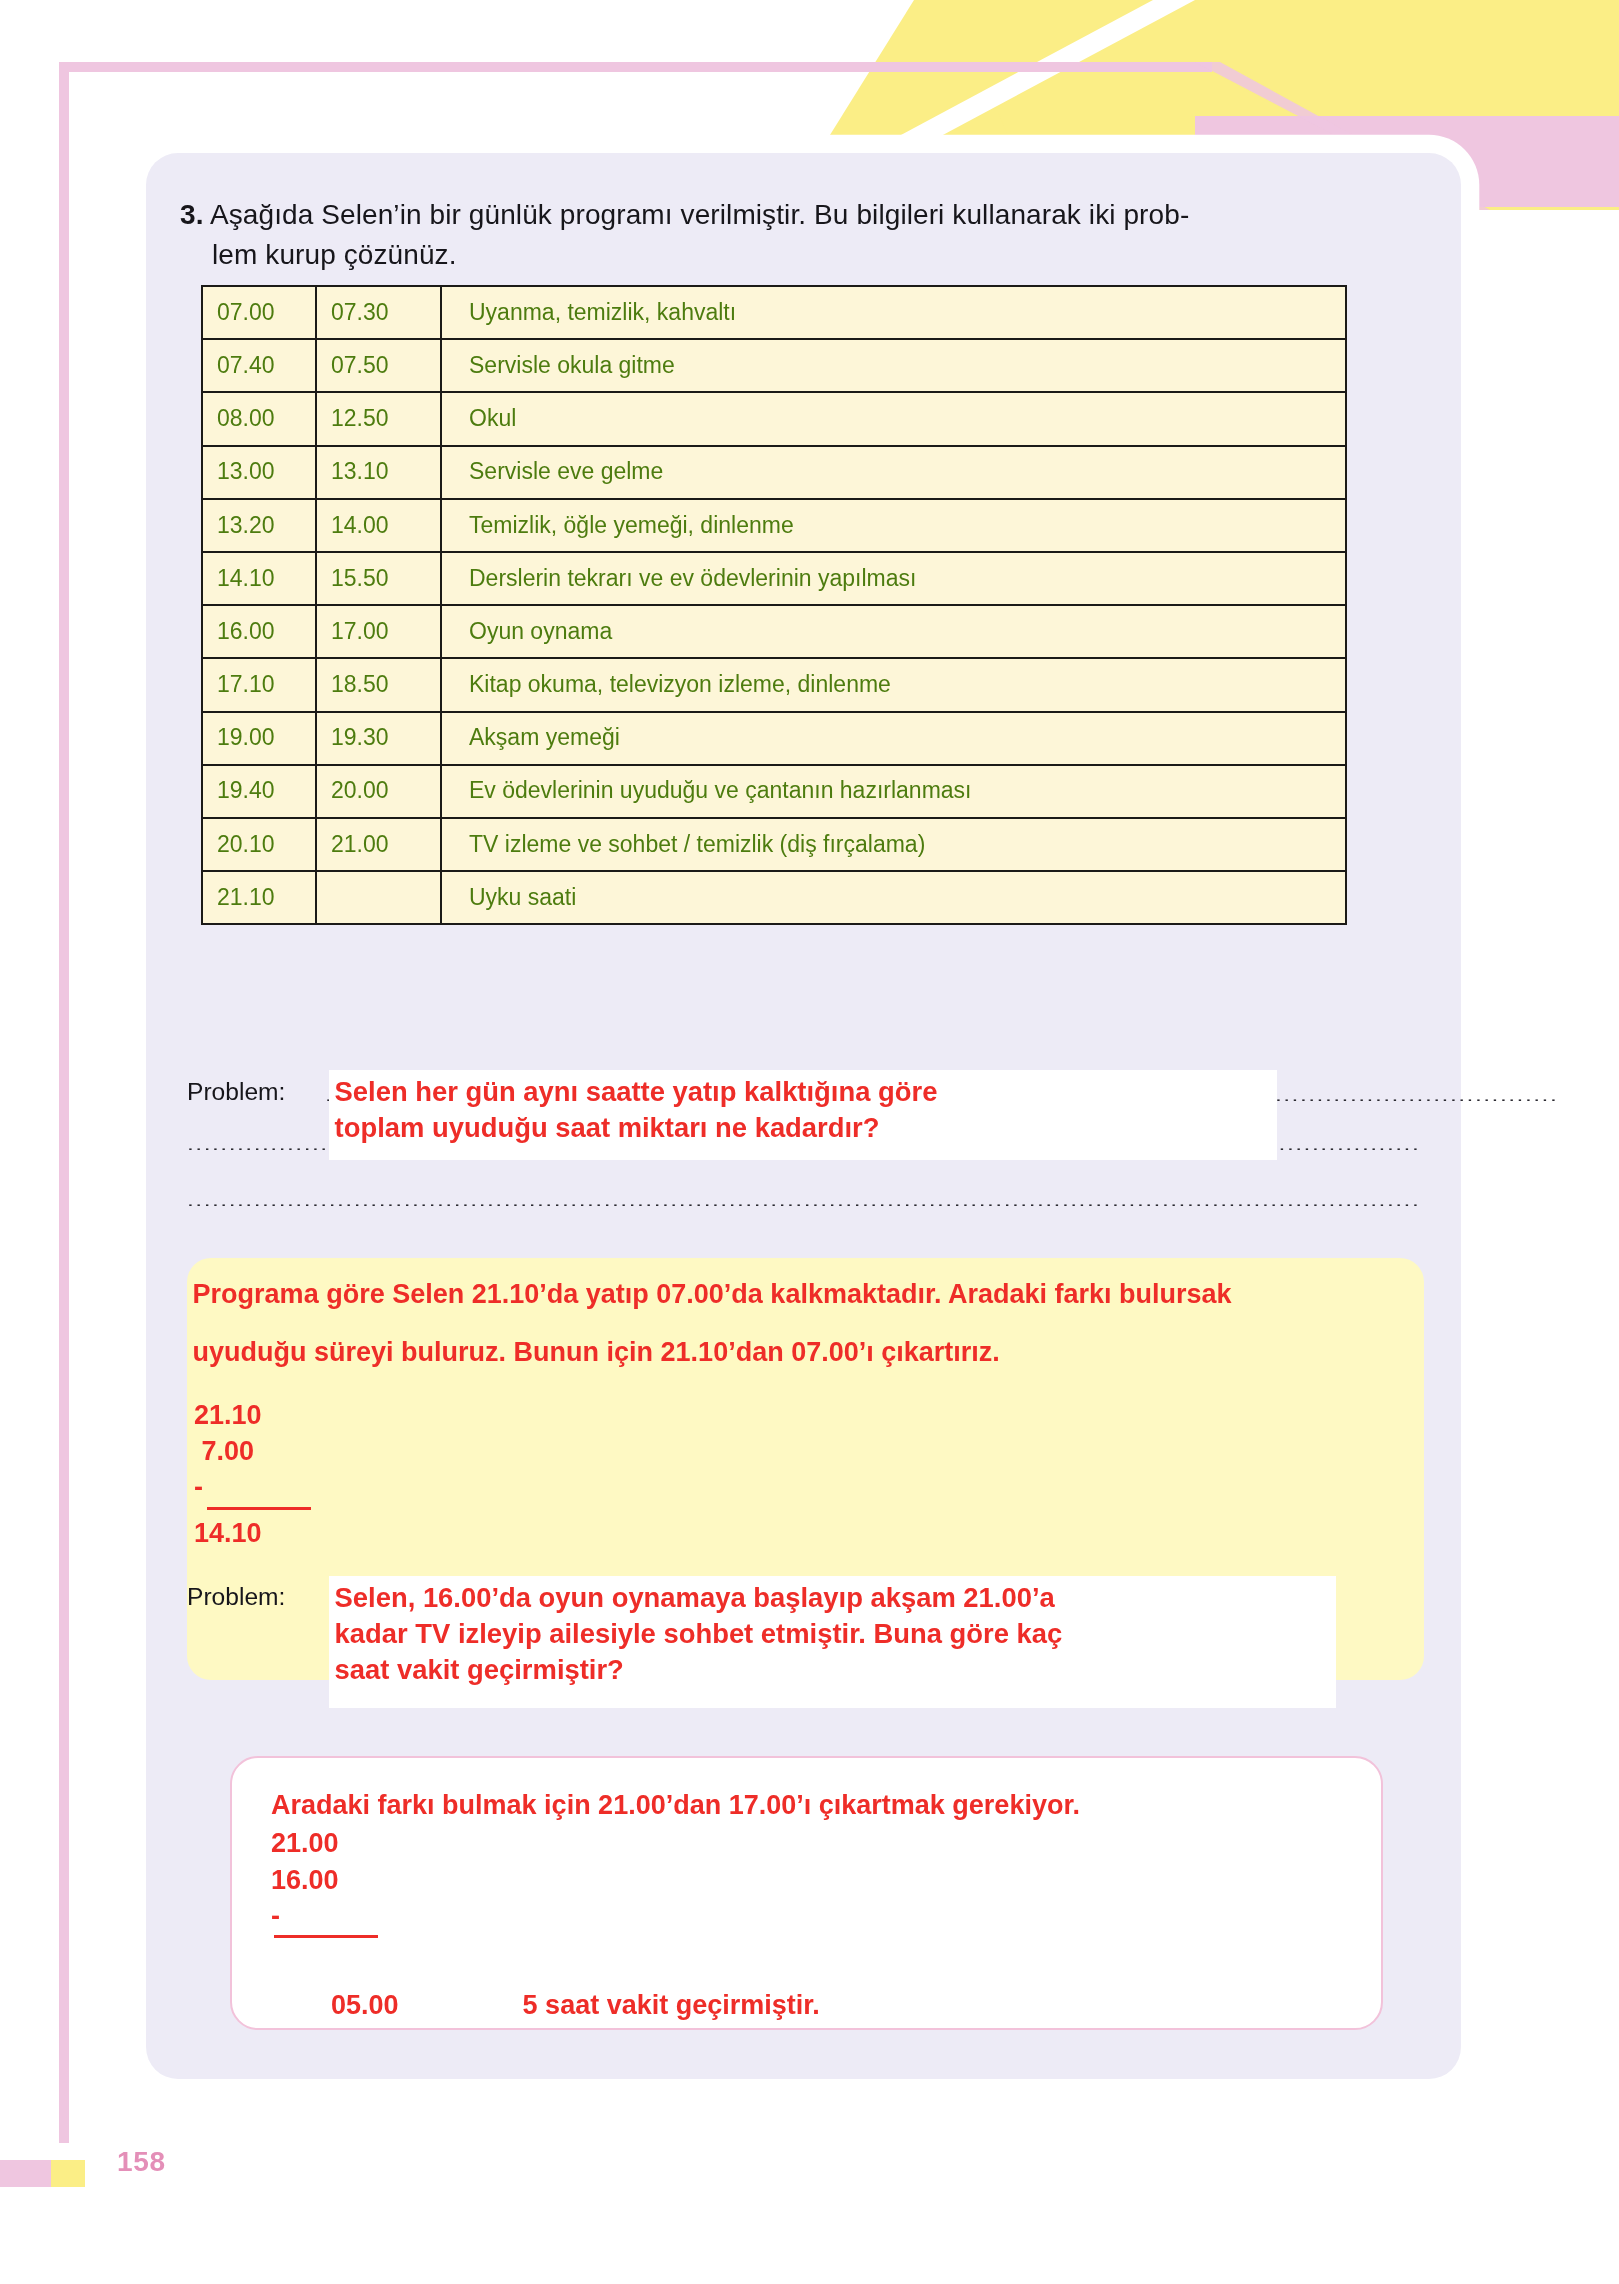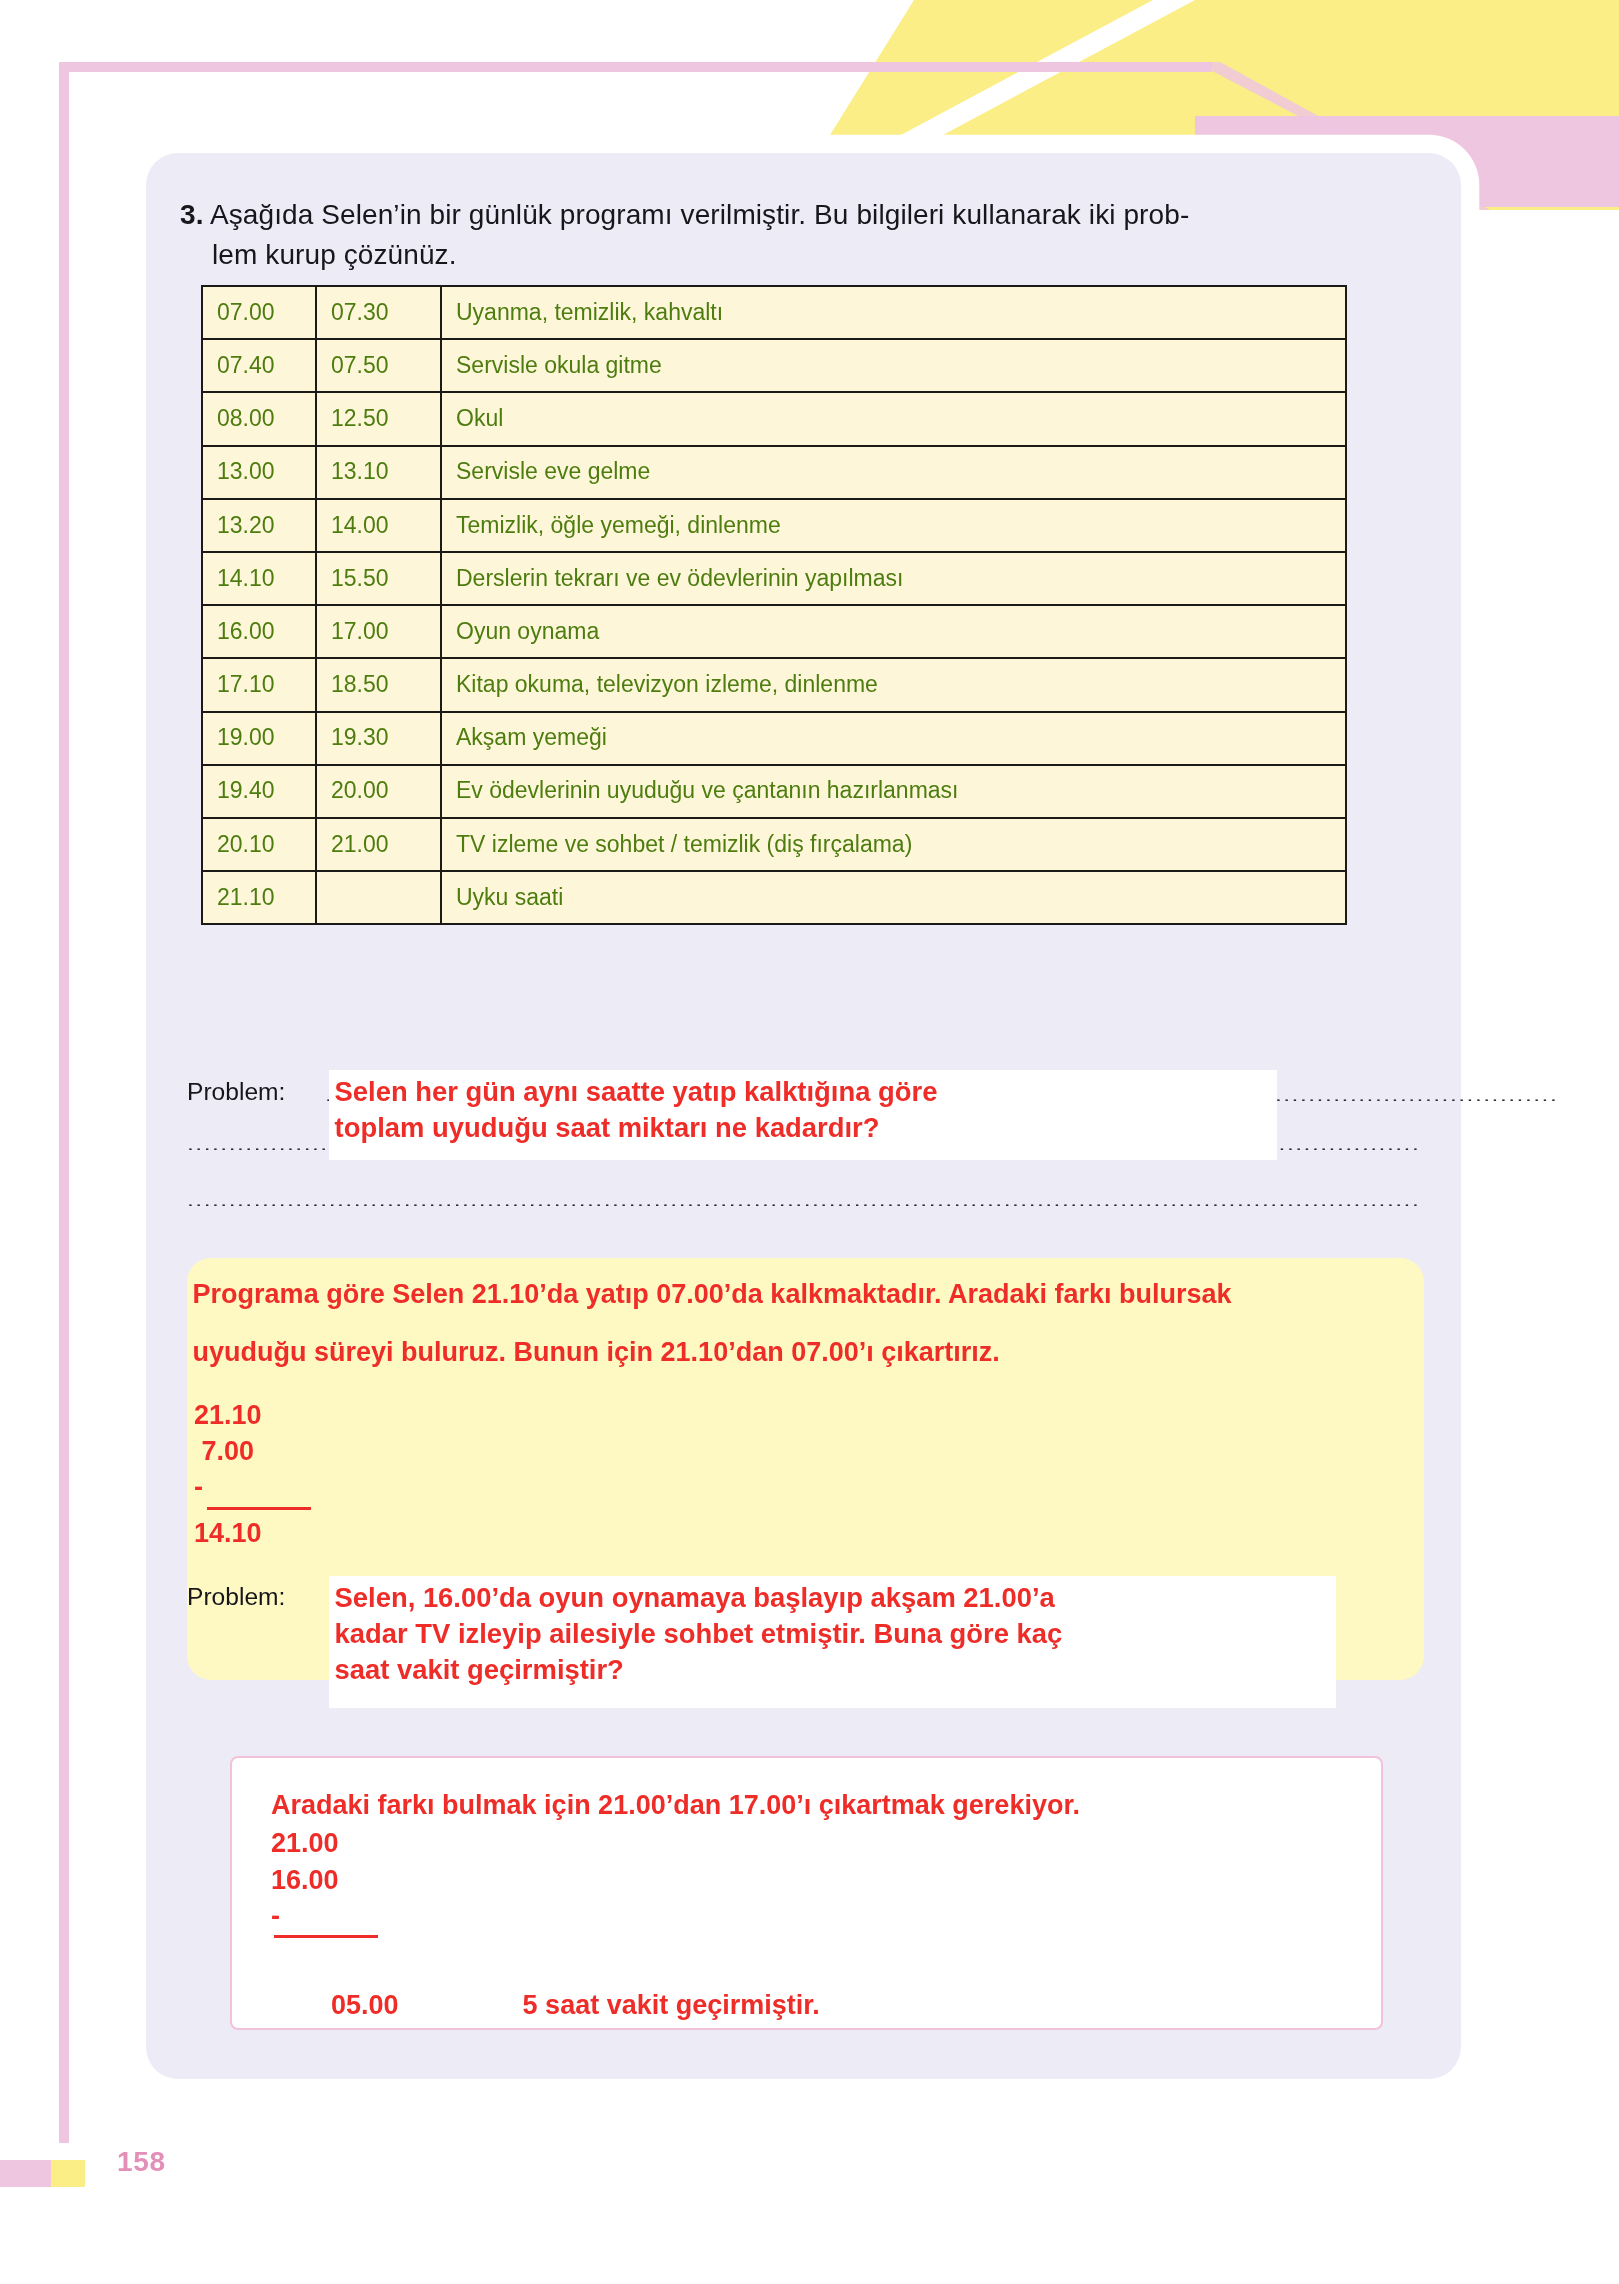--- a/index.html
+++ b/index.html
@@ -79,21 +79,21 @@
   .sched td{
     border:2.1px solid #1b1a17;
     background:#FDF6D8;
     font-size:23px;color:#4d7c0f;
     padding:10.5px 0 11.2px 14px;
     height:29.5px;vertical-align:middle;
     white-space:nowrap;
   }
   .sched td.c1{width:98px;}
   .sched td.c2{width:109px;}
-  .sched td.c3{padding-left:14px;}
+  .sched td.c3{padding-left:27px;}
 
   
   .problem-block{position:absolute;left:41px;width:1237px;}
 
   .plabel{
     position:absolute;left:0;top:0;
     font-size:24.6px;color:#17161b;white-space:nowrap;
   }
   .dotrow{
     position:absolute;left:0;width:1234px;height:21px;
@@ -120,21 +120,21 @@
   .calc{color:#EE2D28;font-weight:bold;font-size:27px;line-height:1.34;}
   .calc .ln{display:block;white-space:pre;}
   .calc .rule{
     display:block;width:104px;height:2.8px;background:#EE2D28;
     margin:1.4px 0 5.6px 12.7px;
   }
 
   
   .final-box{
     position:absolute;left:84px;top:1603px;width:1153px;height:274px;
-    background:#ffffff;border:2.8px solid #F2C2DA;border-radius:8px;
+    background:#ffffff;border:2.8px solid #F2C2DA;border-radius:28px;
     box-sizing:border-box;padding:29.5px 0 0 39px;
   }
   .final-line{color:#EE2D28;font-weight:bold;font-size:27px;line-height:1.30;}
   .final-ans{
     position:absolute;left:39px;top:201px;
     color:#EE2D28;font-weight:bold;font-size:27px;white-space:pre;
   }
   .final-ans .gap{display:inline-block;width:124px;}
 
   

